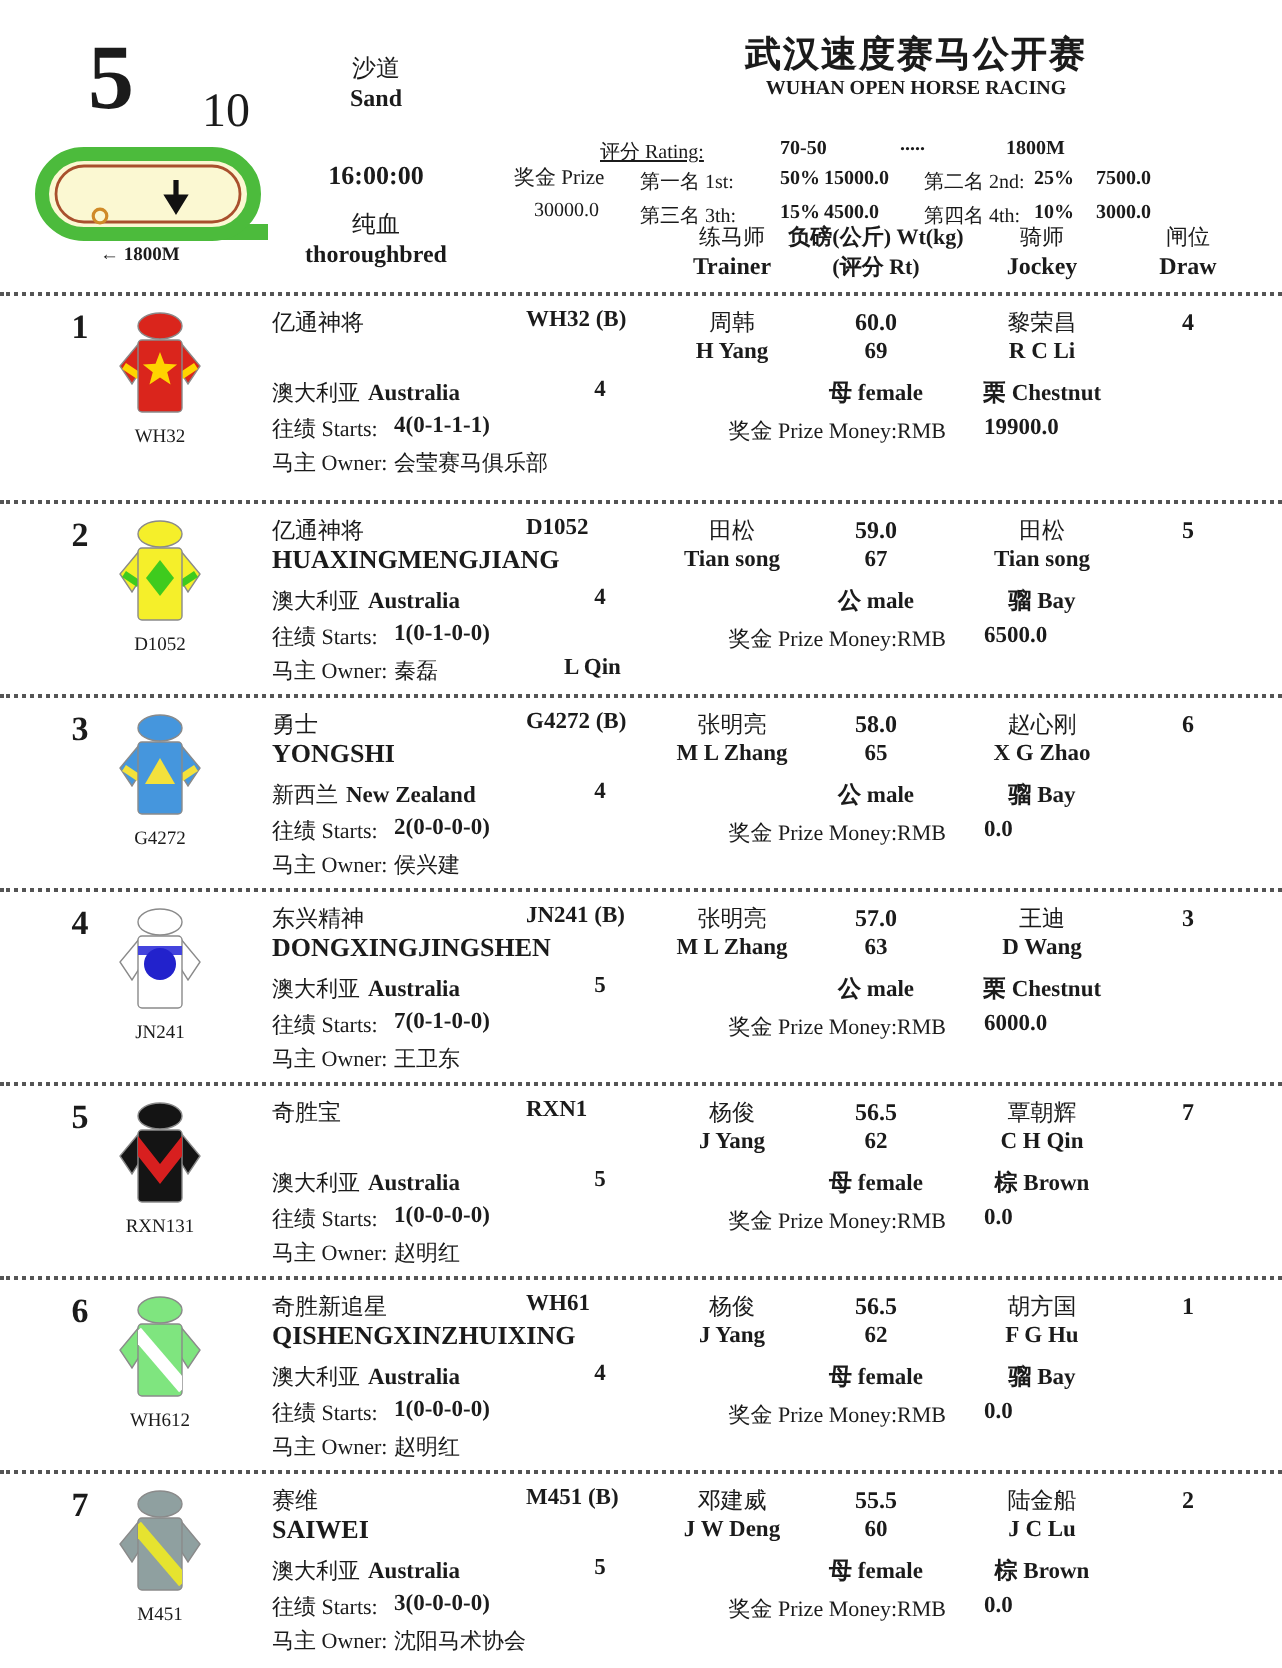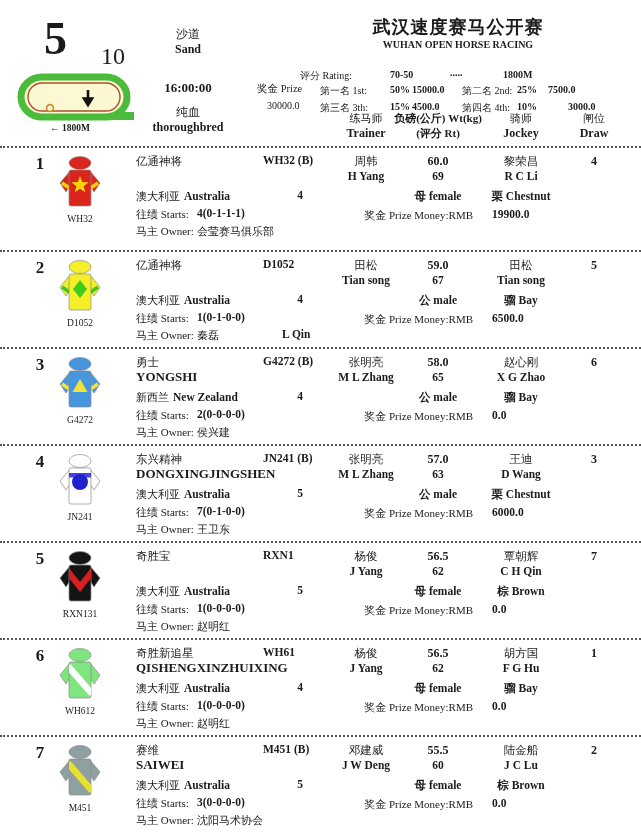--- a/index.html
+++ b/index.html
@@ -52,38 +52,38 @@
     <span class="abs c f13 b" style="left:188px;top:80px;">16:00:00</span>
     <span class="abs c f12" style="left:188px;top:104px;">纯血</span>
     <span class="abs c f12 b" style="left:188px;top:120px;">thoroughbred</span>
 
     <span class="abs f105" style="left:257px;top:82px;">奖金 Prize</span>
     <span class="abs f10" style="left:267px;top:100px;">30000.0</span>
 
     <span class="abs c" id="title-cn" style="left:458px;top:15px;">武汉速度赛马公开赛</span>
     <span class="abs c" id="title-en" style="left:458px;top:39px;">WUHAN OPEN HORSE RACING</span>
 
-    <span class="abs f10" style="left:300px;top:69px;">评分 Rating:</span>
+    <span class="abs f10" style="left:300px;top:69px;text-decoration:underline;">评分 Rating:</span>
     <span class="abs f10 b" style="left:390px;top:69px;">70-50</span>
     <span class="abs f10 b" style="left:450px;top:67px;">.....</span>
     <span class="abs f10 b" style="left:503px;top:69px;">1800M</span>
 
     <span class="abs f10" style="left:320px;top:84px;">第一名 1st:</span>
     <span class="abs f10 b" style="left:390px;top:84px;">50%</span>
     <span class="abs f10 b" style="left:412px;top:84px;">15000.0</span>
     <span class="abs f10" style="left:462px;top:84px;">第二名 2nd:</span>
     <span class="abs f10 b" style="left:517px;top:84px;">25%</span>
     <span class="abs f10 b" style="left:548px;top:84px;">7500.0</span>
 
     <span class="abs f10" style="left:320px;top:101px;">第三名 3th:</span>
     <span class="abs f10 b" style="left:390px;top:101px;">15%</span>
     <span class="abs f10 b" style="left:412px;top:101px;">4500.0</span>
     <span class="abs f10" style="left:462px;top:101px;">第四名 4th:</span>
     <span class="abs f10 b" style="left:517px;top:101px;">10%</span>
-    <span class="abs f10 b" style="left:548px;top:101px;margin-left:20px;">3000.0</span>
+    <span class="abs f10 b" style="left:548px;top:101px;">3000.0</span>
 
     <span class="abs c f11" style="left:366px;top:111px;">练马师</span>
     <span class="abs c f12 b" style="left:366px;top:126px;">Trainer</span>
     <span class="abs c f11 b" style="left:438px;top:111px;">负磅(公斤) Wt(kg)</span>
     <span class="abs c f11 b" style="left:438px;top:126px;">(评分 Rt)</span>
     <span class="abs c f11" style="left:521px;top:111px;">骑师</span>
     <span class="abs c f12 b" style="left:521px;top:126px;">Jockey</span>
     <span class="abs c f11" style="left:594px;top:111px;">闸位</span>
     <span class="abs c f12 b" style="left:594px;top:126px;">Draw</span>
   </div>
@@ -148,20 +148,21 @@
             <path d="M14 17 L4 29 L10 38 L17 27 Z" fill="#f5ef2a" stroke="#8a8a8a" stroke-width="0.7"></path>
             <path d="M34 17 L44 29 L38 38 L31 27 Z" fill="#f5ef2a" stroke="#8a8a8a" stroke-width="0.7"></path>
             <line x1="6" y1="29" x2="13.5" y2="34" stroke="#3ecb1e" stroke-width="3.5"></line>
             <line x1="42" y1="29" x2="34.5" y2="34" stroke="#3ecb1e" stroke-width="3.5"></line>
             <rect x="13" y="16" width="22" height="36" rx="2" fill="#f5ef2a" stroke="#8a8a8a" stroke-width="0.7"></rect>
             <polygon points="24,22 31,31 24,40 17,31" fill="#3ecb1e"></polygon>
           </svg></div>
     <span class="abs c" style="left:80px;top:66px;font-size:9.5px;">D1052</span>
 
     <span class="abs f115" style="left:136px;top:6px;">亿通神将</span>
+    <span class="abs f13 b" style="left:136px;top:20px;">HUAXINGMENGJIANG</span>
     <span class="abs f115 b" style="left:263px;top:6px;">D1052</span>
 
     <span class="abs cnen" style="left:136px;top:41px;font-size:11px;"><span>澳大利亚</span><span class="en f115">Australia</span></span>
     <span class="abs c f115 b" style="left:300px;top:41px;">4</span>
 
     <span class="abs f11" style="left:136px;top:59px;">往绩 Starts:</span>
     <span class="abs f115 b" style="left:197px;top:59px;">1(0-1-0-0)</span>
     <span class="abs f11" style="left:136px;top:76px;">马主 Owner:</span>
     <span class="abs f11" style="left:197px;top:76px;">秦磊</span>
     <span class="abs f115 b" style="left:282px;top:76px;">L Qin</span>

